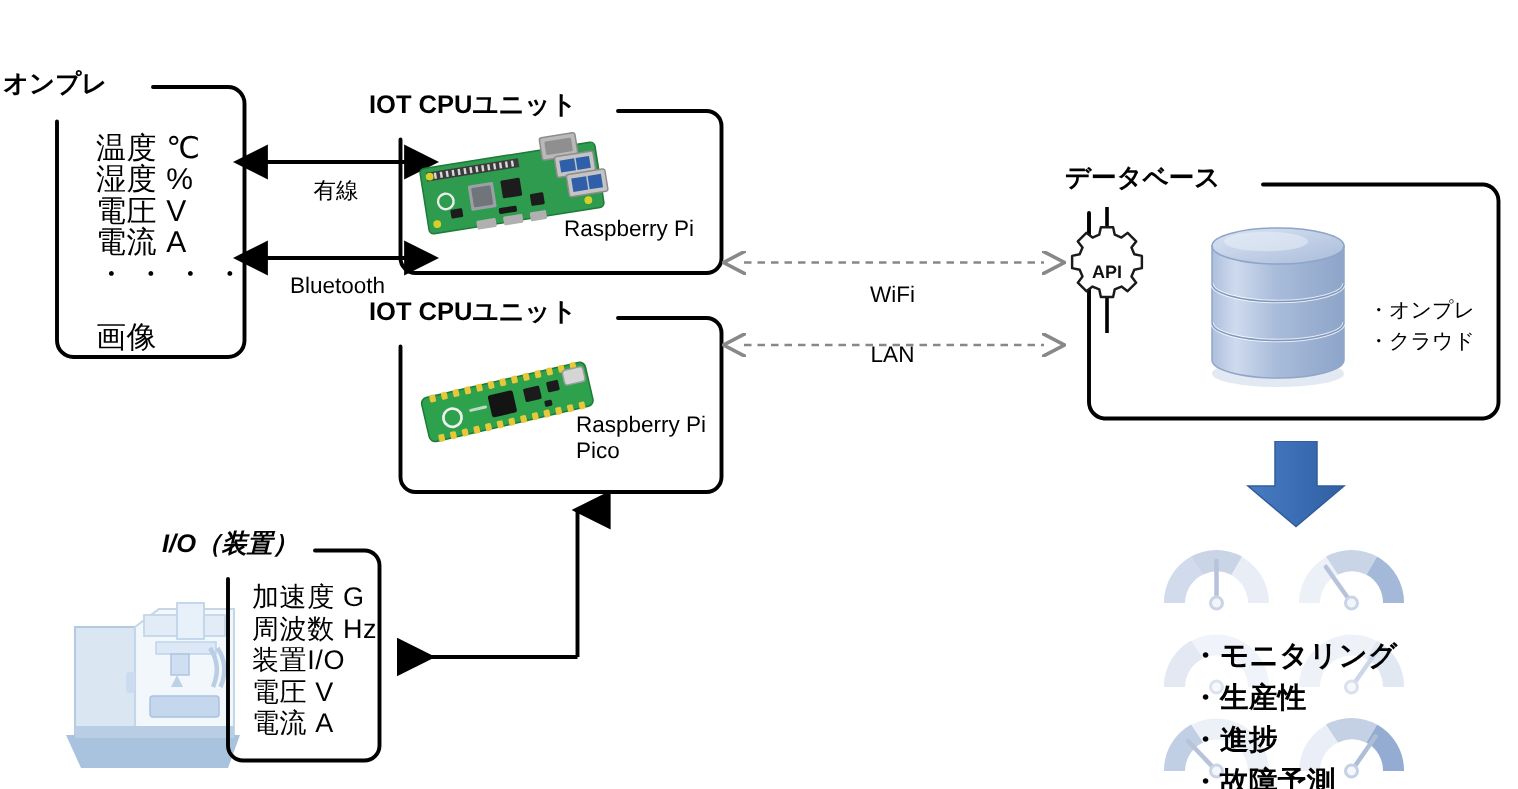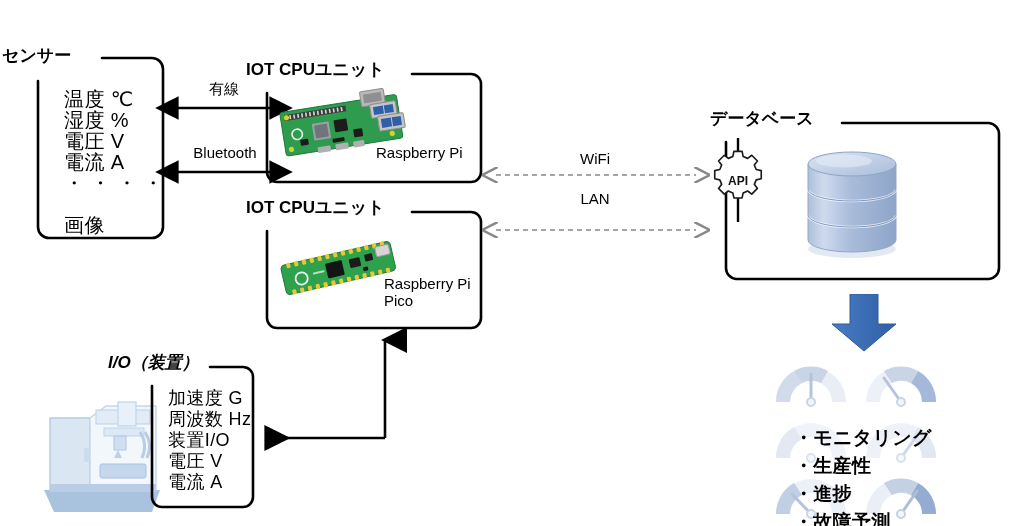--- a/index.html
+++ b/index.html
@@ -22,21 +22,21 @@
   
   .bracket-box{position:absolute;}
   .bracket-box .bx-svg{position:absolute;inset:0;overflow:visible;}
   .bracket-box .bx-label{
     position:absolute;font-weight:bold;white-space:nowrap;
     font-size:17px;line-height:1;
   }
 
   
   .conn-label{
-    position:absolute;font-size:15px;white-space:nowrap;text-align:center;
+    position:absolute;font-size:15px;white-space:nowrap;text-align:center;margin-top:38px;
   }
   svg.arrow{position:absolute;overflow:visible;}
 
   
   .sensor-list{
     font-size:20px;line-height:21px;white-space:pre-line;letter-spacing:.4px;
   }
   .io-list{
     font-size:18px;line-height:21px;white-space:pre-line;letter-spacing:.4px;
   }
@@ -54,21 +54,21 @@
 </head>
 <body>
 
 <div class="stage">
 
 
   <div class="bracket-box" style="left:14px;top:57px;width:150px;height:182px;">
     <svg class="bx-svg" viewBox="0 0 150 182" width="150" height="182">
       <path d="M88 1 H138 A11 11 0 0 1 149 12 V170 A11 11 0 0 1 138 181 H35 A11 11 0 0 1 24 170 V24" fill="none" stroke="#000" stroke-width="2.6" stroke-linecap="round"></path>
     </svg>
-    <div class="bx-label" style="left:-12px;top:-10px;">センサー</div>
+    <div class="bx-label" style="left:-12px;top:-10px;">オンプレ</div>
     <div class="abs sensor-list" style="left:50px;top:32px;">温度 ℃
 湿度 %
 電圧 V
 電流 A
 ・ ・ ・ ・
 
 画像</div>
   </div>
 
   <div class="conn-label" style="left:176px;top:80px;width:96px;">有線</div>
@@ -307,20 +307,22 @@
       <ellipse cx="52" cy="105" rx="44" ry="9" fill="#c8d3e6" opacity=".5"></ellipse>
       <path d="M8 20 V96 a44 12 0 0 0 88 0 V20 Z" fill="url(#dbg)" stroke="#90a6c8" stroke-width="1"></path>
       <path d="M8 45 a44 12 0 0 0 88 0" fill="none" stroke="#ffffff" stroke-width="2.4" opacity=".75"></path>
       <path d="M8 45 a44 12 0 0 0 88 0" fill="none" stroke="#8097bd" stroke-width="1"></path>
       <path d="M8 71 a44 12 0 0 0 88 0" fill="none" stroke="#ffffff" stroke-width="2.4" opacity=".75"></path>
       <path d="M8 71 a44 12 0 0 0 88 0" fill="none" stroke="#8097bd" stroke-width="1"></path>
       <ellipse cx="52" cy="20" rx="44" ry="12" fill="url(#dbtop)" stroke="#8da5c9" stroke-width="1"></ellipse>
       <ellipse cx="44" cy="17" rx="28" ry="6.5" fill="#e8eef8" opacity=".55"></ellipse>
     </svg>
 
+    <div class="abs db-bullets" style="left:190px;top:74px;">・オンプレ
+・クラウド</div>
   </div>
 
   <svg class="abs" style="left:826px;top:294px;" width="76" height="58" viewBox="0 0 76 58">
     <defs>
       <linearGradient id="blArr" x1="0" y1="0" x2="1" y2="0">
         <stop offset="0%" stop-color="#4a7cc0"></stop>
         <stop offset="55%" stop-color="#3a6cb4"></stop>
         <stop offset="100%" stop-color="#31609f"></stop>
       </linearGradient>
     </defs>

